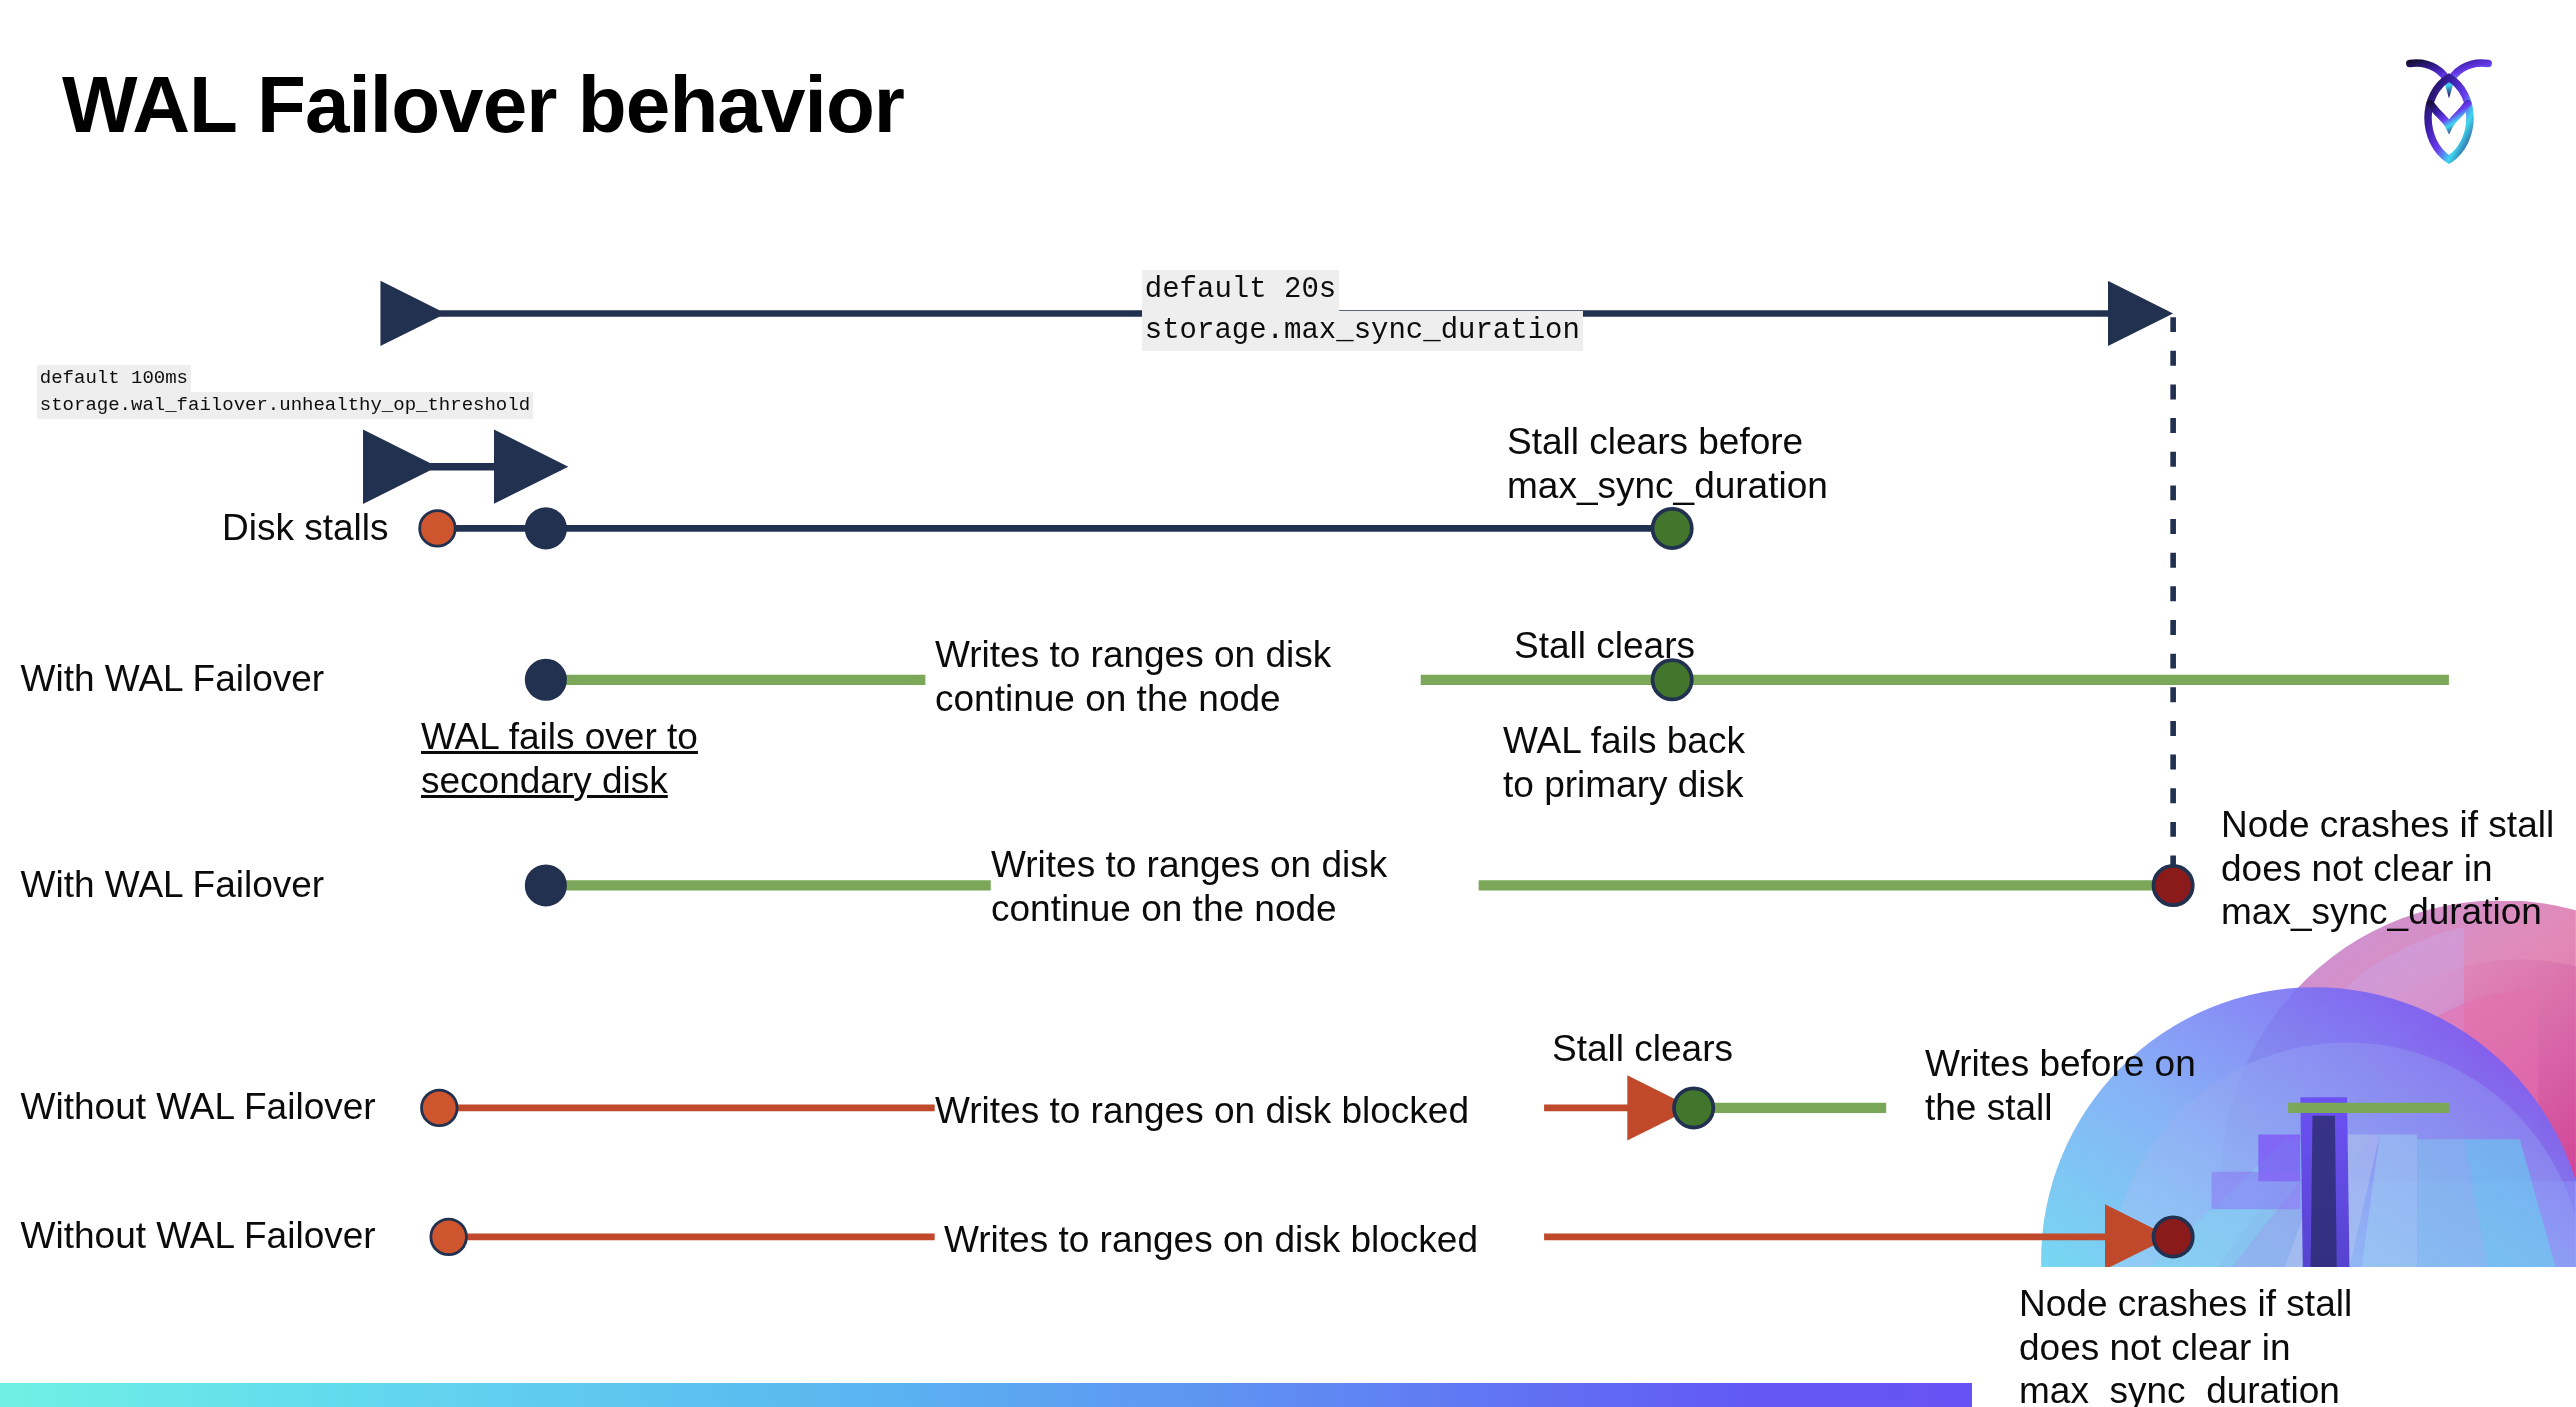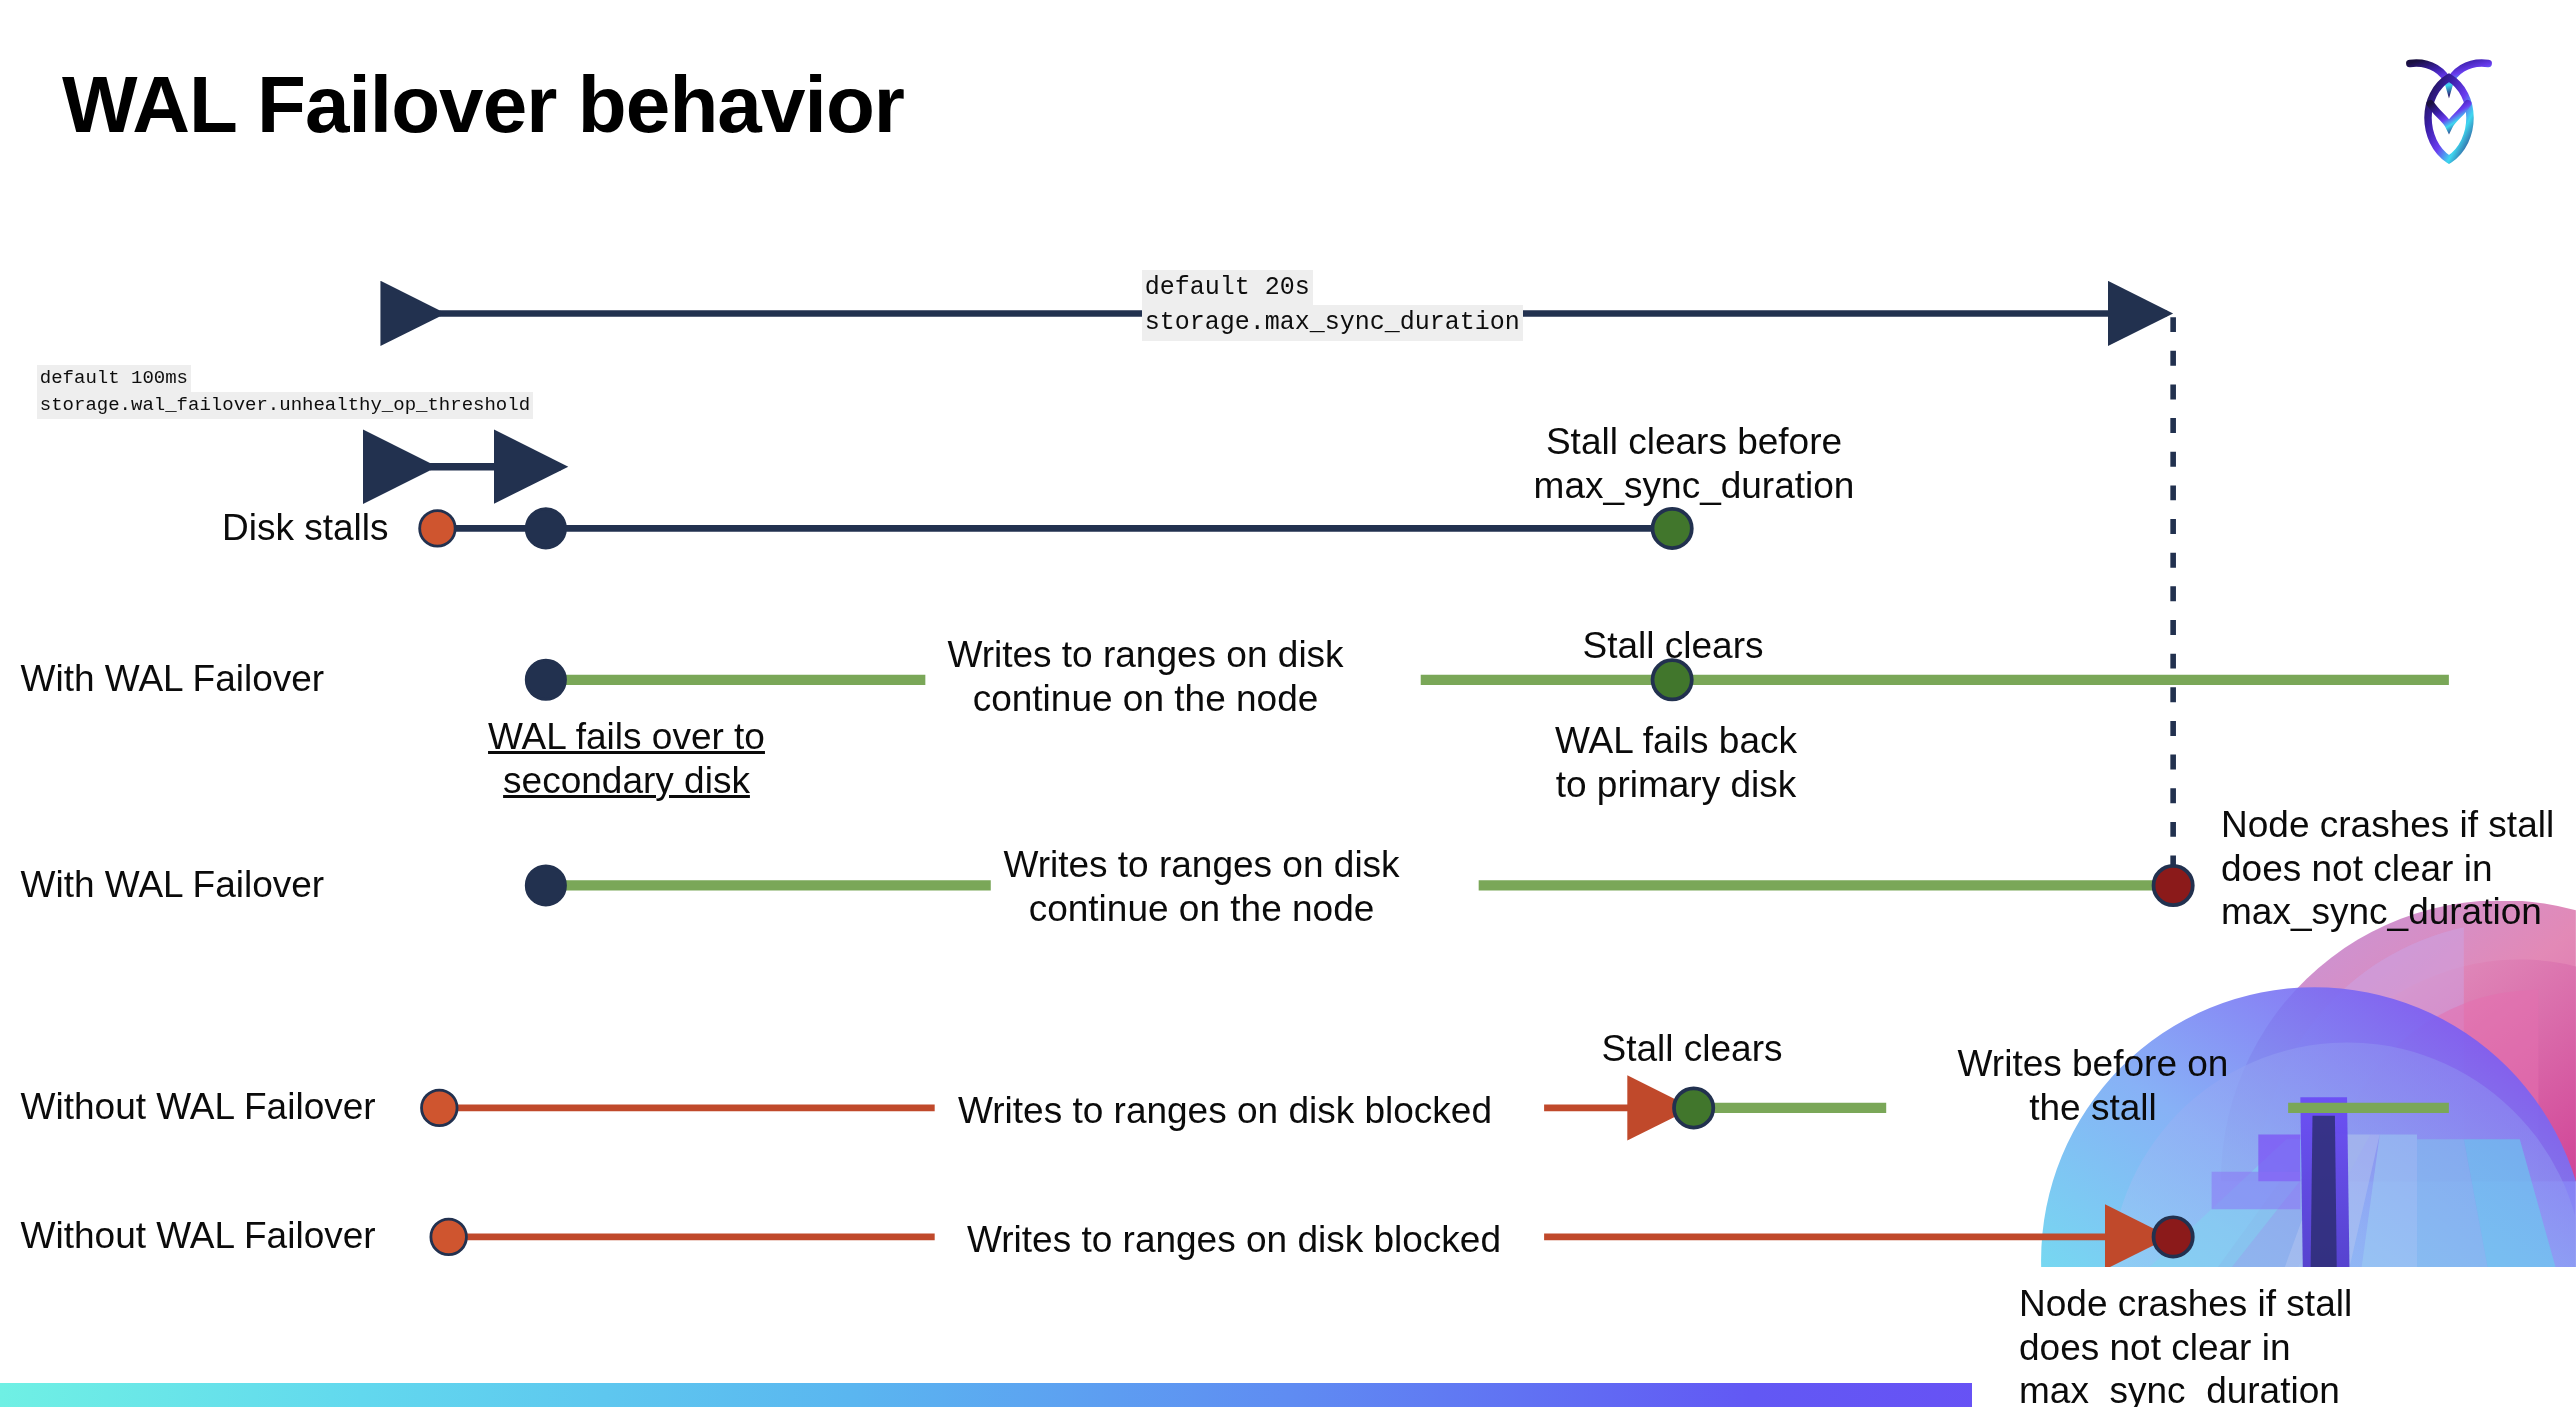--- a/index.html
+++ b/index.html
@@ -30,32 +30,32 @@
     line-height:1.0;white-space:nowrap;
   }
 
   
   .logo{position:absolute;left:2393px;top:24px;width:112px;height:131px;}
 
   
   .codeblk{position:absolute;font-family:"Liberation Mono","DejaVu Sans Mono",monospace;color:#0d0d0d;}
   .codeblk span{display:block;background:#eeeeee;width:max-content;padding:0.9px 2.8px;line-height:1.34;}
 
-  .code-top{left:1142px;top:254px;font-size:25px;text-align:left;}
+  .code-top{left:1142px;top:254px;font-size:29px;text-align:left;}
   .code-left{left:37px;top:349px;font-size:19px;}
 
   
   #vec{position:absolute;left:0;top:0;width:2576px;height:1408px;}
 
   
   .rowlabel{position:absolute;font-size:37px;color:#0b0b0b;white-space:nowrap;line-height:1.1;}
 
   
   .annot{position:absolute;font-size:37px;color:#0b0b0b;line-height:1.18;}
-  .annot.center{text-align:center;}
+  .annot.center{text-align:left;}
   .annot.left{text-align:left;}
 
   
   .callout-box{
     position:absolute;left:1972px;top:1251px;width:604px;height:157px;background:#fff;
   }
   .callout-text{
     position:absolute;left:2019px;top:1266px;width:393px;
     font-size:37px;color:#0b0b0b;line-height:1.18;text-align:left;
   }

